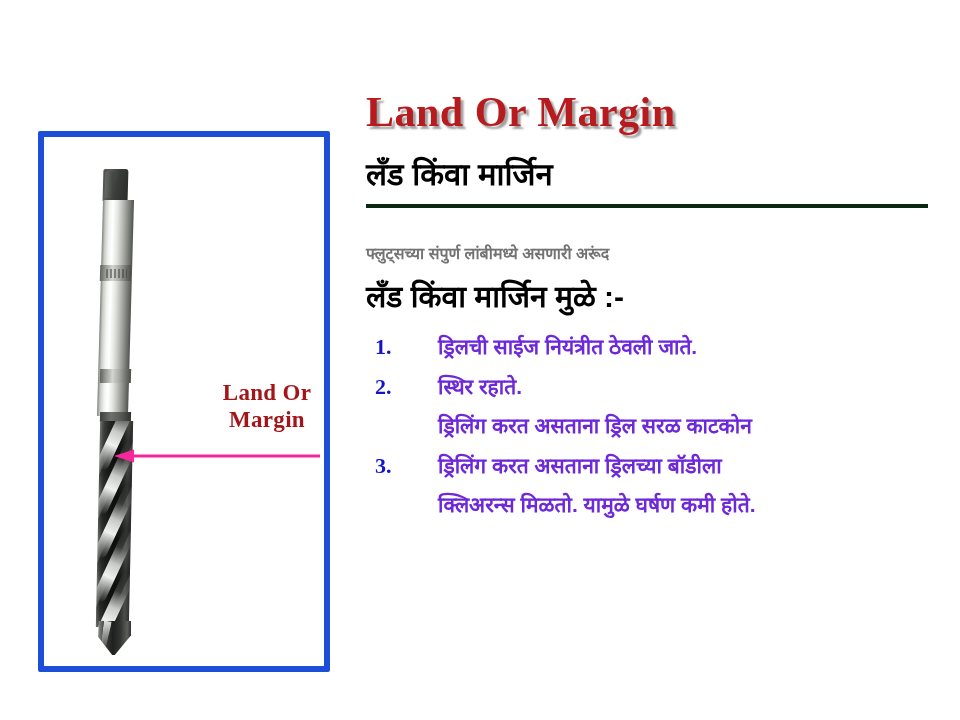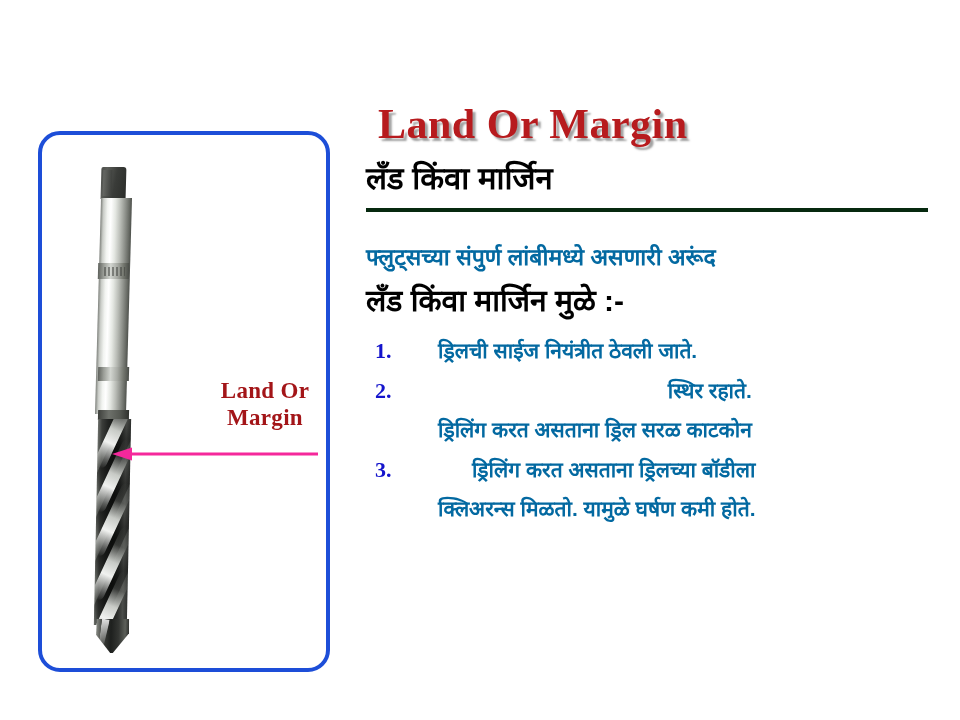--- a/index.html
+++ b/index.html
@@ -24,22 +24,22 @@
     background: #ffffff;
   }
 
   
   #image-panel {
     position: absolute;
     left: 38px;
     top: 131px;
     width: 292px;
     height: 541px;
-    border: 4px solid #1d4ed8;
-    border-radius: 22px;
+    border: 6px solid #1d4ed8;
+    border-radius: 2px;
     background: #ffffff;
     box-sizing: border-box;
   }
 
   
   #drill-figure {
     position: absolute;
     left: 42px;
     top: 32px;
     width: 66px;
@@ -231,47 +231,47 @@
   }
 
   #title-en {
     color: #B71B1E;
     font-family: "Liberation Serif", "DejaVu Serif", serif;
     font-weight: bold;
     font-size: 42px;
     line-height: 48px;
     letter-spacing: .5px;
     text-shadow: 3px 3px 2px rgba(130,130,130,.75);
-    margin: 12px;
+    margin: 0;
     white-space: nowrap;
   }
 
   #title-mr {
     color: #000000;
     font-family: "Liberation Sans", "DejaVu Sans", sans-serif;
     font-weight: bold;
     font-size: 31px;
     line-height: 38px;
-    margin: 2px 0 0 0;
+    margin: 20px 0 0 0;
     white-space: nowrap;
   }
 
   #title-rule {
     margin-top: 10px;
     width: 562px;
     height: 4px;
     background: #06290F;
   }
 
   #paragraph {
     margin-top: 22px;
-    color: #0369a1;
+    color: #737373;
     font-family: "Liberation Sans", "DejaVu Sans", sans-serif;
     font-weight: bold;
-    font-size: 23px;
+    font-size: 16px;
     line-height: 47px;
     white-space: nowrap;
   }
   #paragraph .pline { display: block; }
 
   #subheading {
     color: #000000;
     font-family: "Liberation Sans", "DejaVu Sans", sans-serif;
     font-weight: bold;
     font-size: 30px;
@@ -293,27 +293,26 @@
     flex: 0 0 72px;
     color: #1414CC;
     font-family: "Liberation Serif", "DejaVu Serif", serif;
     font-weight: bold;
     font-size: 22px;
     line-height: 39px;
     padding-left: 9px;
     box-sizing: border-box;
   }
   .li-text {
-    color: #0369a1;
+    color: #6d28d9;
     font-family: "Liberation Sans", "DejaVu Sans", sans-serif;
     font-weight: bold;
     font-size: 21px;
     line-height: 39px;
     white-space: nowrap;
-    text-align: right;
   }
   .li-text .tline { display: block; }
 </style>
 </head>
 <body>
 
 <div id="slide">
 
   <div id="image-panel">
 

